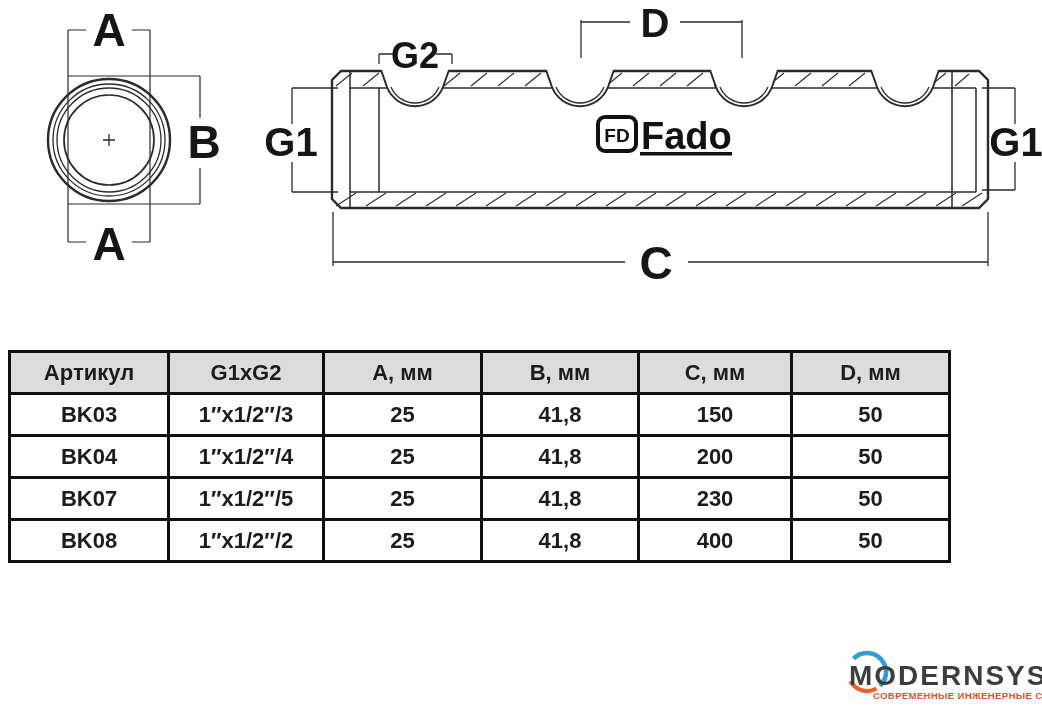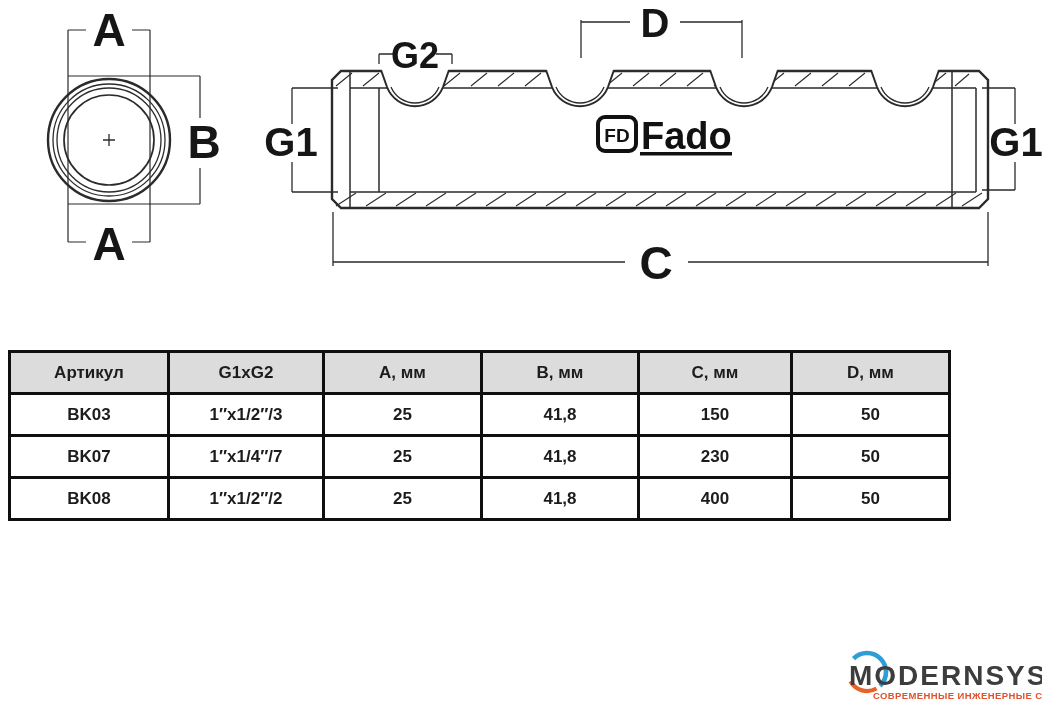--- a/index.html
+++ b/index.html
@@ -7,21 +7,21 @@
          font-family:"Liberation Sans",sans-serif;}
   
   .drawing{position:absolute;left:0;top:0;width:1042px;height:340px;}
   .dim-label{font-family:"Liberation Sans",sans-serif;font-weight:bold;fill:#161616;}
   .lnk{stroke:#2b2b2b;fill:none;}
   
   .spec-wrap{position:absolute;left:8px;top:350px;}
   table.spec{border-collapse:collapse;table-layout:fixed;width:940px;
              font-family:"Liberation Sans",sans-serif;}
   table.spec th,table.spec td{border:3px solid #0f0f0f;text-align:center;vertical-align:middle;
-             font-weight:bold;font-size:17px;color:#1c1c1c;height:39px;padding:0;}
+             font-weight:bold;font-size:22px;color:#1c1c1c;height:39px;padding:0;}
   table.spec th{background:#dcdcdc;}
   
   .watermark{position:absolute;left:842px;top:648px;width:200px;height:55px;pointer-events:none;}
   .wm-ring{position:absolute;left:0;top:0;}
   .wm-name{position:absolute;left:7px;top:12px;font-weight:bold;font-size:28px;
            letter-spacing:2px;color:#3d3d3d;white-space:nowrap;}
   .wm-tagline{position:absolute;left:31px;top:42px;font-size:9.5px;font-weight:bold;
            letter-spacing:0.4px;color:#e2512c;white-space:nowrap;}
 </style>
 </head>
@@ -142,22 +142,30 @@
       <tbody>
         <tr>
           <td>BK03</td>
           <td>1″x1/2″/3</td>
           <td>25</td>
           <td>41,8</td>
           <td>150</td>
           <td>50</td>
         </tr>
         <tr>
+          <td>BK04</td>
+          <td>1″x1/2″/4</td>
+          <td>25</td>
+          <td>41,8</td>
+          <td>200</td>
+          <td>50</td>
+        </tr>
+        <tr>
           <td>BK07</td>
-          <td>1″x1/4″/7</td>
+          <td>1″x1/2″/5</td>
           <td>25</td>
           <td>41,8</td>
           <td>230</td>
           <td>50</td>
         </tr>
         <tr>
           <td>BK08</td>
           <td>1″x1/2″/2</td>
           <td>25</td>
           <td>41,8</td>

